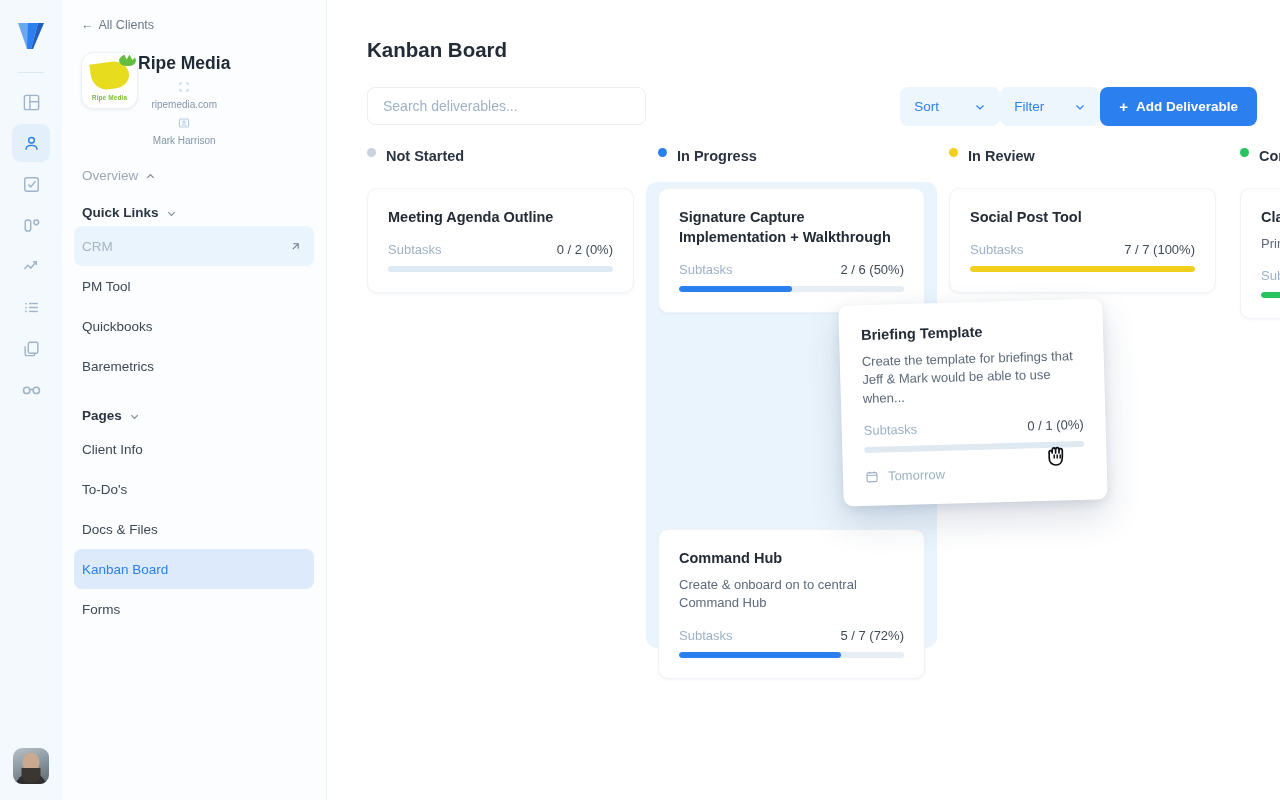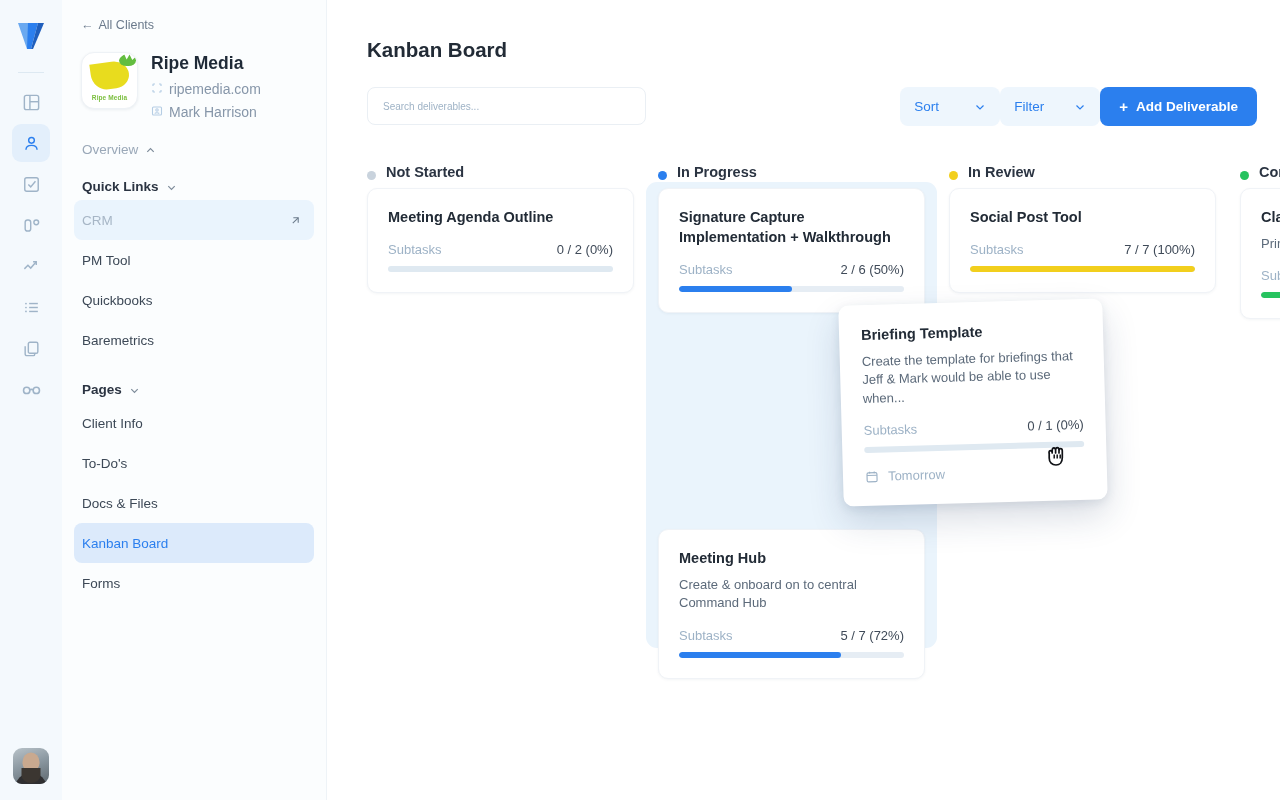--- a/index.html
+++ b/index.html
@@ -50,42 +50,42 @@
   
   .sidebar {
     width: 265px; flex: 0 0 265px; height: 800px;
     background: #fbfdfe; border-right: 1px solid #eef3f7;
     padding: 18px 0 0 0; overflow: hidden;
   }
   .back-link {
     font-size: 12.5px; color: #6b7a8c; padding: 0 0 0 19px;
     display: flex; align-items: center; gap: 5px; margin-bottom: 18px;
   }
-  .client-head { display: flex; gap: 13px; padding: 0 18px 0 19px; align-items: flex-start; margin-top: 20px; }
+  .client-head { display: flex; padding: 0 18px 0 19px; align-items: flex-start; margin-top: 20px; }
   .client-logo {
     width: 57px; height: 57px; border-radius: 13px; background: #fff;
     border: 1px solid #eef2f6; box-shadow: 0 1px 3px rgba(20,40,70,.07);
     position: relative; overflow: hidden; flex: 0 0 57px;
   }
   .banana {
     position: absolute; left: 9px; top: 9px; width: 38px; height: 27px;
     background: #e8dc1e; border-radius: 0 60% 55% 60%/0 75% 70% 90%;
     transform: rotate(-8deg);
   }
   .banana-green {
     position: absolute; right: 1px; top: 1px; width: 17px; height: 12px;
     background: #63bd3f; border-radius: 60% 40% 50% 50%;
     clip-path: polygon(0 40%,30% 0,45% 45%,62% 5%,78% 50%,100% 20%,100% 100%,0 100%);
   }
   .logo-cap {
     position: absolute; left: 0; right: 0; bottom: 7px; text-align: center;
     font-size: 6.5px; font-weight: 700; color: #7cbf3f; letter-spacing: .1px;
   }
   .client-name { font-size: 17.5px; font-weight: 700; color: #1f2a37; line-height: 1.2; margin-top: 1px; }
-  .client-meta { display: flex; gap: 6px; font-size: 14px; color: #8696a9; margin-top: 7px; }
+  .client-meta { display: flex; align-items: center; gap: 6px; font-size: 10px; color: #8696a9; margin-top: 7px; flex-direction: column; }
   .meta-ico { width: 12px; height: 12px; flex: 0 0 12px; color: #b5cde4; }
 
   .sec-head {
     display: flex; align-items: center; gap: 7px;
     padding: 0 20px; margin-top: 22px; margin-bottom: 6px;
     font-size: 13.5px;
   }
   .sec-head.muted { color: #9aa8b8; font-weight: 400; }
   .sec-head.bold { color: #2b3442; font-weight: 700; }
   .chev { width: 11px; height: 11px; color: #7d8 b9a; color:#7d8b9a; }
@@ -103,21 +103,21 @@
   
   .main { flex: 1 1 auto; position: relative; background: #fff; overflow: hidden; }
   .page-title { font-size: 20.5px; font-weight: 700; color: #222b36; position: absolute; left: 40px; top: 38px; }
 
   .search-box {
     position: absolute; left: 40px; top: 87px; width: 279px; height: 38px;
     border: 1px solid #eaeff4; border-radius: 8px; background: #fff;
     display: flex; align-items: center; padding: 0 15px;
   }
   .search-box input {
-    border: 0; outline: 0; width: 100%; font-size: 10px;
+    border: 0; outline: 0; width: 100%; font-size: 14px;
     font-family: "Liberation Sans", sans-serif; color: #334; background: transparent;
   }
   .search-box input::placeholder { color: #9fb3c6; }
 
   .ctl-row { position: absolute; right: 23px; top: 87px; display: flex; align-items: center; gap: 0; }
   .pill {
     height: 39px; min-width: 100px; border-radius: 8px; background: #eef6fd;
     display: flex; align-items: center; justify-content: space-between;
     padding: 0 14px; color: #2b7fee; font-size: 13.5px; gap: 18px;
   }
@@ -125,21 +125,21 @@
   .btn-primary {
     height: 39px; border-radius: 8px; background: #2b7fee; color: #fff;
     display: flex; align-items: center; gap: 8px; padding: 0 19px;
     font-size: 13.5px; font-weight: 700;
   }
   .btn-primary .plus { font-size: 15px; font-weight: 700; line-height: 1; }
 
   
   .board { position: absolute; left: 40px; right: 0; top: 148px; bottom: 0; display: flex; gap: 24px; }
   .col { width: 267px; flex: 0 0 267px; position: relative; }
-  .col-head { display: flex; align-items: flex-end; gap: 10px; height: 32px; }
+  .col-head { display: flex; align-items: flex-start; gap: 10px; height: 32px; }
   .dot { width: 9px; height: 9px; border-radius: 50%; flex: 0 0 9px; }
   .col-name { font-size: 14.5px; font-weight: 700; color: #2b3442; white-space: nowrap; }
   .col-body { position: relative; padding-top: 8px; }
   .dropzone {
     position: absolute; left: -12px; right: -12px; top: 2px; height: 466px;
     background: #eaf4fc; border-radius: 11px;
   }
   .cards { position: relative; display: flex; flex-direction: column; gap: 12px; }
 
   .card {
@@ -413,21 +413,21 @@
                 <span class="sub-val">2 / 6 (50%)</span>
               </div>
               <div class="bar">
                 <div class="fill" style="width:50%;background:#2b7fee"></div>
               </div>
             </div>
 
             <div style="height:192px"></div>
 
             <div class="card">
-              <div class="card-title">Meeting Hub</div>
+              <div class="card-title">Command Hub</div>
               <div class="card-desc">Create &amp; onboard on to central Command Hub</div>
               <div class="sub-row">
                 <span class="sub-label">Subtasks</span>
                 <span class="sub-val">5 / 7 (72%)</span>
               </div>
               <div class="bar">
                 <div class="fill" style="width:72%;background:#2b7fee"></div>
               </div>
             </div>
           </div>

